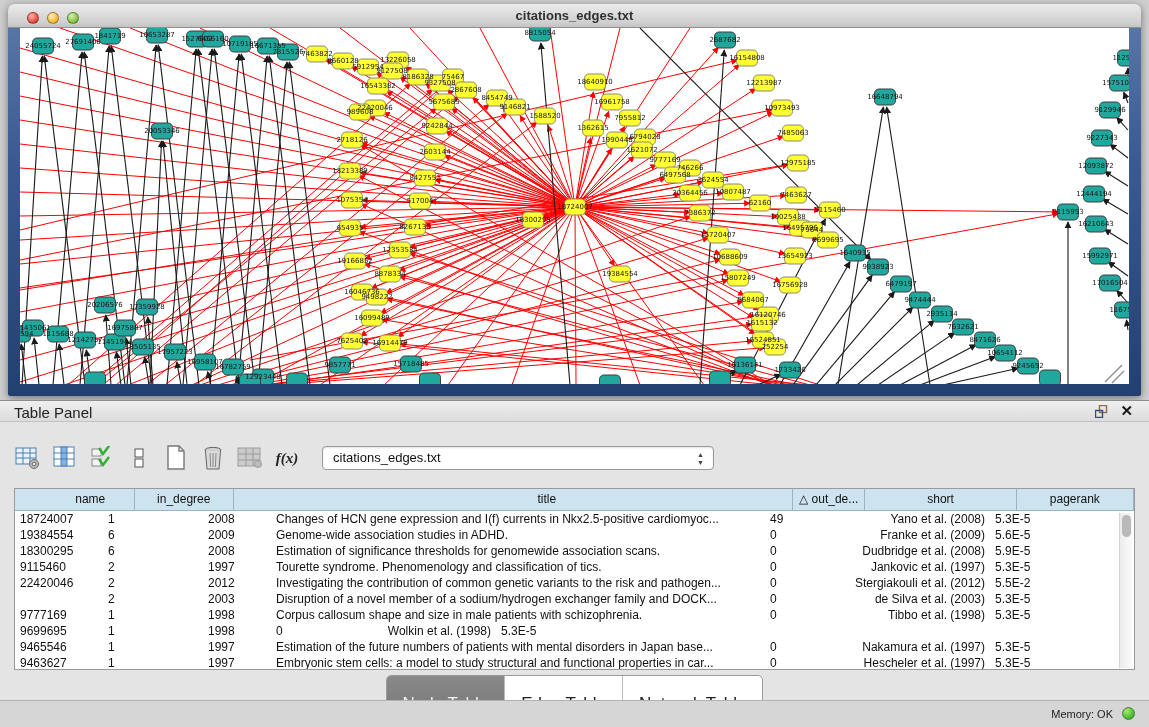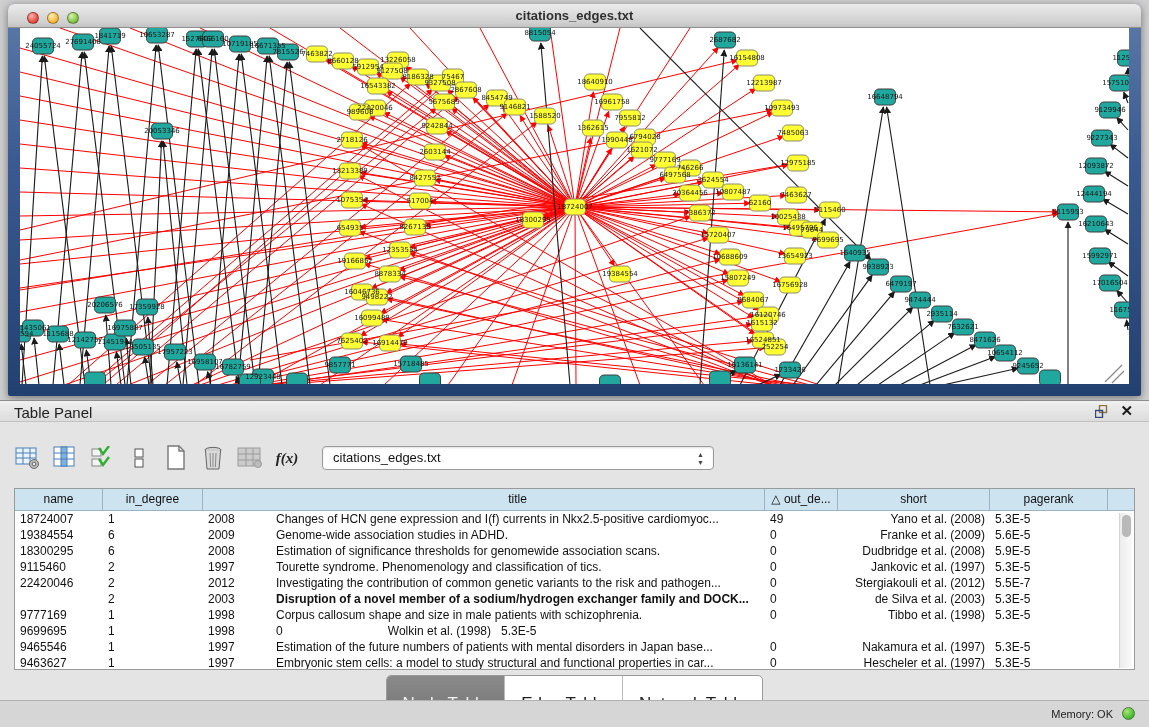--- a/index.html
+++ b/index.html
@@ -630,21 +630,21 @@
     </span>
     <span class="tb-icon fx">f(x)</span>
     <div class="combo">
       <span>citations_edges.txt</span>
       <span class="stepper">▲<br>▼</span>
     </div>
   </div>
 
   <div class="tbl">
     <div class="tbl-head" id="tbl-head">
-        <div class="th" style="width: 88px;">name</div>
+        <div class="th" style="width: 88px; margin-left: 32px;">name</div>
         <div class="th" style="width: 100px;">in_degree</div>
         <div class="th" style="width: 68px; margin-top: 27px;">year</div>
         <div class="th" style="width: 494px;">title</div>
         <div class="th" style="width: 73px;">△ out_de...</div>
         <div class="th" style="width: 152px;">short</div>
         <div class="th" style="width: 118px;">pagerank</div>
       </div>
     <div id="tbl-body">
         <div class="tr">
           <div class="td" style="width: 88px;">18724007</div>
@@ -682,27 +682,27 @@
           <div class="td center" style="width: 152px;">Jankovic et al. (1997)</div>
           <div class="td" style="width: 118px;">5.3E-5</div>
         </div>
         <div class="tr">
           <div class="td" style="width: 88px;">22420046</div>
           <div class="td" style="width: 100px;">2</div>
           <div class="td" style="width: 68px;">2012</div>
           <div class="td" style="width: 494px;">Investigating the contribution of common genetic variants to the risk and pathogen...</div>
           <div class="td" style="width: 73px;">0</div>
           <div class="td center" style="width: 152px;">Stergiakouli et al. (2012)</div>
-          <div class="td" style="width: 118px;">5.5E-7</div>
+          <div class="td" style="width: 118px;">5.5E-2</div>
         </div>
         <div class="tr">
           <div class="td" style="width: 88px; margin-top: 42px;">14569117</div>
           <div class="td" style="width: 100px;">2</div>
           <div class="td" style="width: 68px;">2003</div>
-          <div class="td" style="width: 494px; font-weight: bold;">Disruption of a novel member of a sodium/hydrogen exchanger family and DOCK...</div>
+          <div class="td" style="width: 494px;">Disruption of a novel member of a sodium/hydrogen exchanger family and DOCK...</div>
           <div class="td" style="width: 73px;">0</div>
           <div class="td center" style="width: 152px;">de Silva et al. (2003)</div>
           <div class="td" style="width: 118px;">5.3E-5</div>
         </div>
         <div class="tr">
           <div class="td" style="width: 88px;">9777169</div>
           <div class="td" style="width: 100px;">1</div>
           <div class="td" style="width: 68px;">1998</div>
           <div class="td" style="width: 494px;">Corpus callosum shape and size in male patients with schizophrenia.</div>
           <div class="td" style="width: 73px;">0</div>

